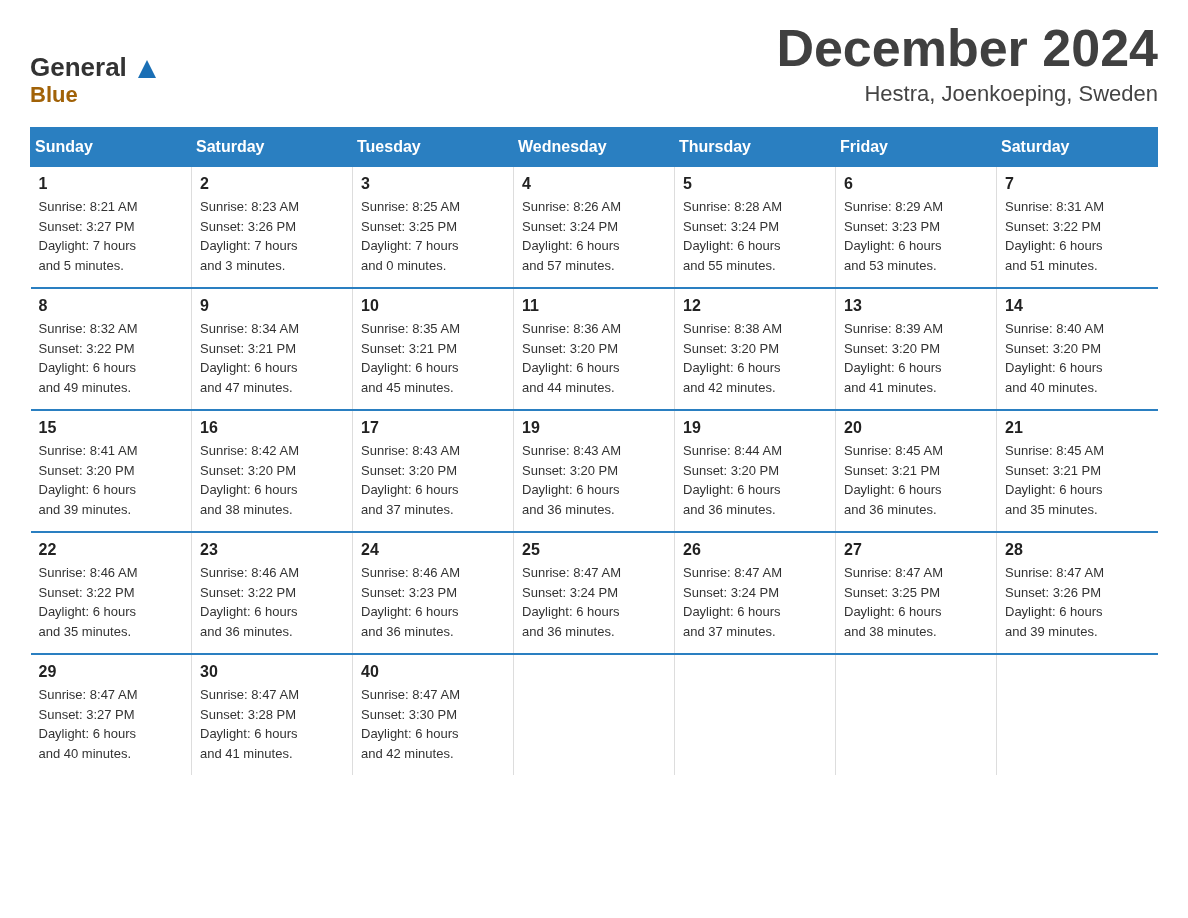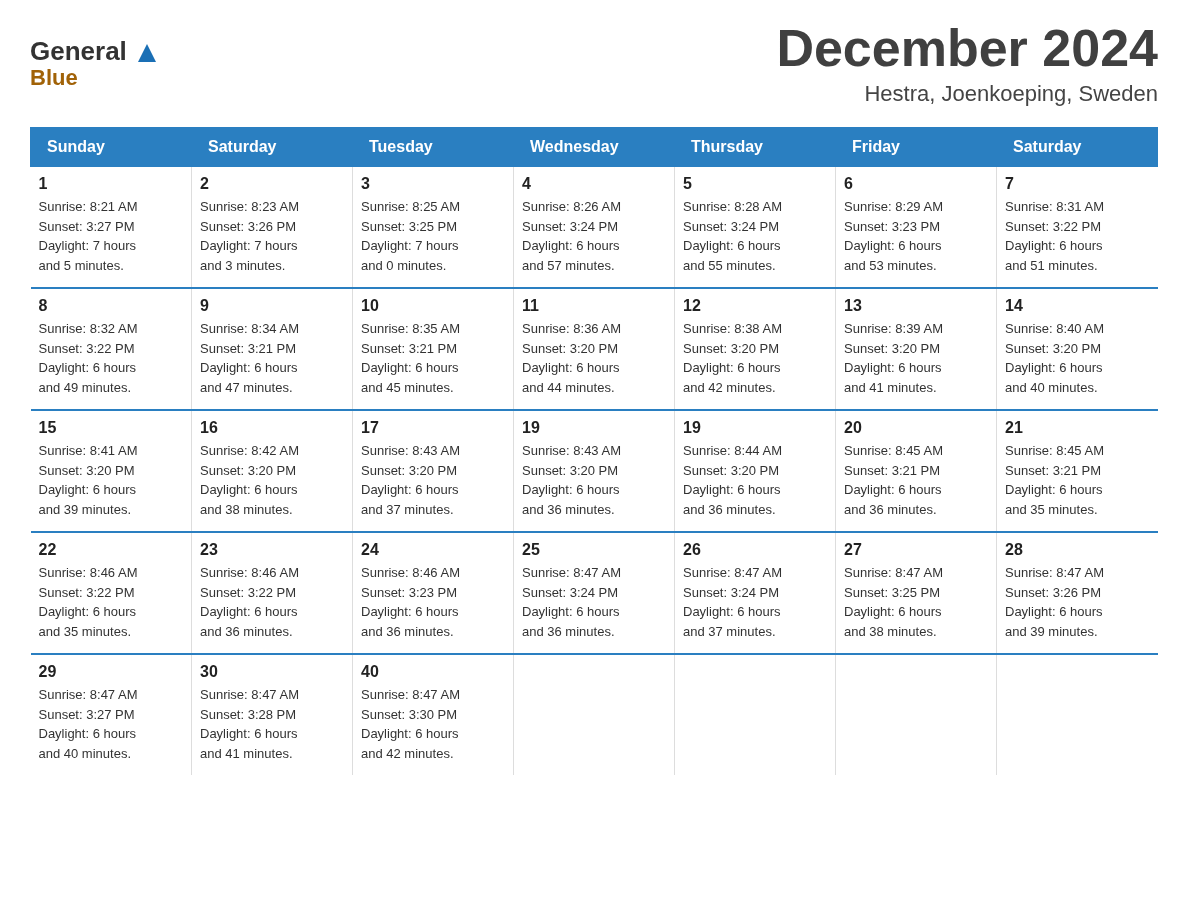--- a/index.html
+++ b/index.html
@@ -6,21 +6,21 @@
     body {
       font-family: Arial, sans-serif;
       background: #fff;
       width: 1188px;
       min-height: 918px;
       padding: 20px 30px;
     }
     .header {
       display: flex;
       justify-content: space-between;
-      align-items: center;
+      align-items: flex-end;
       margin-bottom: 20px;
     }
     .title-block {
       text-align: right;
     }
     .month-title {
       font-size: 52px;
       font-weight: bold;
       color: #404040;
       line-height: 1.1;
@@ -34,21 +34,21 @@
       width: 100%;
       border-collapse: collapse;
     }
     thead tr {
       background: #2a7fc1;
     }
     thead th {
       color: #fff;
       font-size: 16px;
       font-weight: bold;
-      padding: 10px 16px;
+      padding: 10px 4px;
       text-align: left;
       border: 1px solid #2a7fc1;
     }
     tbody tr {
       border-bottom: 2px solid #2a7fc1;
     }
     tbody td {
       vertical-align: top;
       padding: 8px 8px 12px 8px;
       font-size: 13px;

